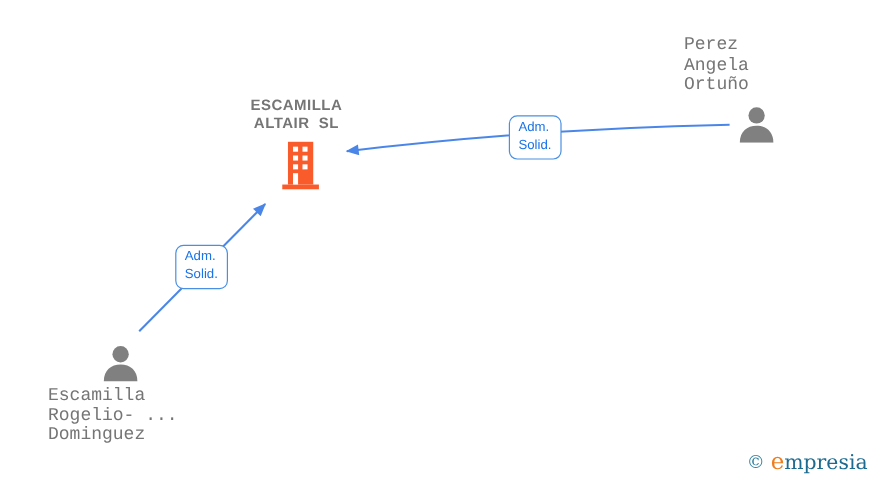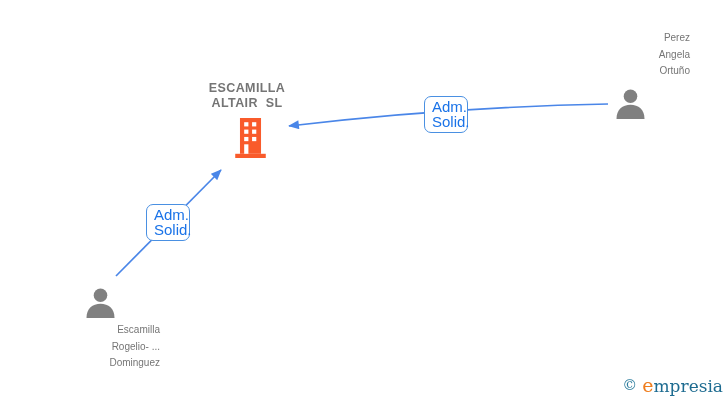--- a/index.html
+++ b/index.html
@@ -32,21 +32,21 @@
   
   .edge-label {
     position: absolute;
     box-sizing: border-box;
     width: 44px;
     height: 37px;
     background: #ffffff;
     border: 1.5px solid var(--edge-label-border, #4a90e2);
     border-radius: 7px;
     padding: 2px 0 0 7px;
-    font-size: 15px;
+    font-size: 11px;
     line-height: 15px;
     color: var(--edge-label-text, #1a73e8);
     text-align: left;
   }
   .edge-label-1 { left: 424px; top: 96px; }
   .edge-label-2 { left: 146px; top: 204px; }
 
   
   .company-name {
     position: absolute;
@@ -76,24 +76,25 @@
     position: absolute;
     width: 35px;
     height: 30px;
   }
   .person-fill { fill: var(--person-icon, #808080); }
   .person-icon-1 { left: 613px; top: 89px; }
   .person-icon-2 { left: 83px;  top: 288px; }
 
   .person-name {
     position: absolute;
-    text-align: right;
-    font-size: 10px;
+    text-align: left;
+    font-size: 15px;
     line-height: 16.5px;
     color: var(--node-text, #757575);
+    font-family: Liberation Mono, monospace;
   }
   .person-name-1 { left: 570px; top: 30px;  width: 120px; }
   .person-name-2 { left: 40px;  top: 322px; width: 120px; }
 
   
   .brand {
     position: absolute;
     right: 5px;
     bottom: 4px;
     display: flex;

